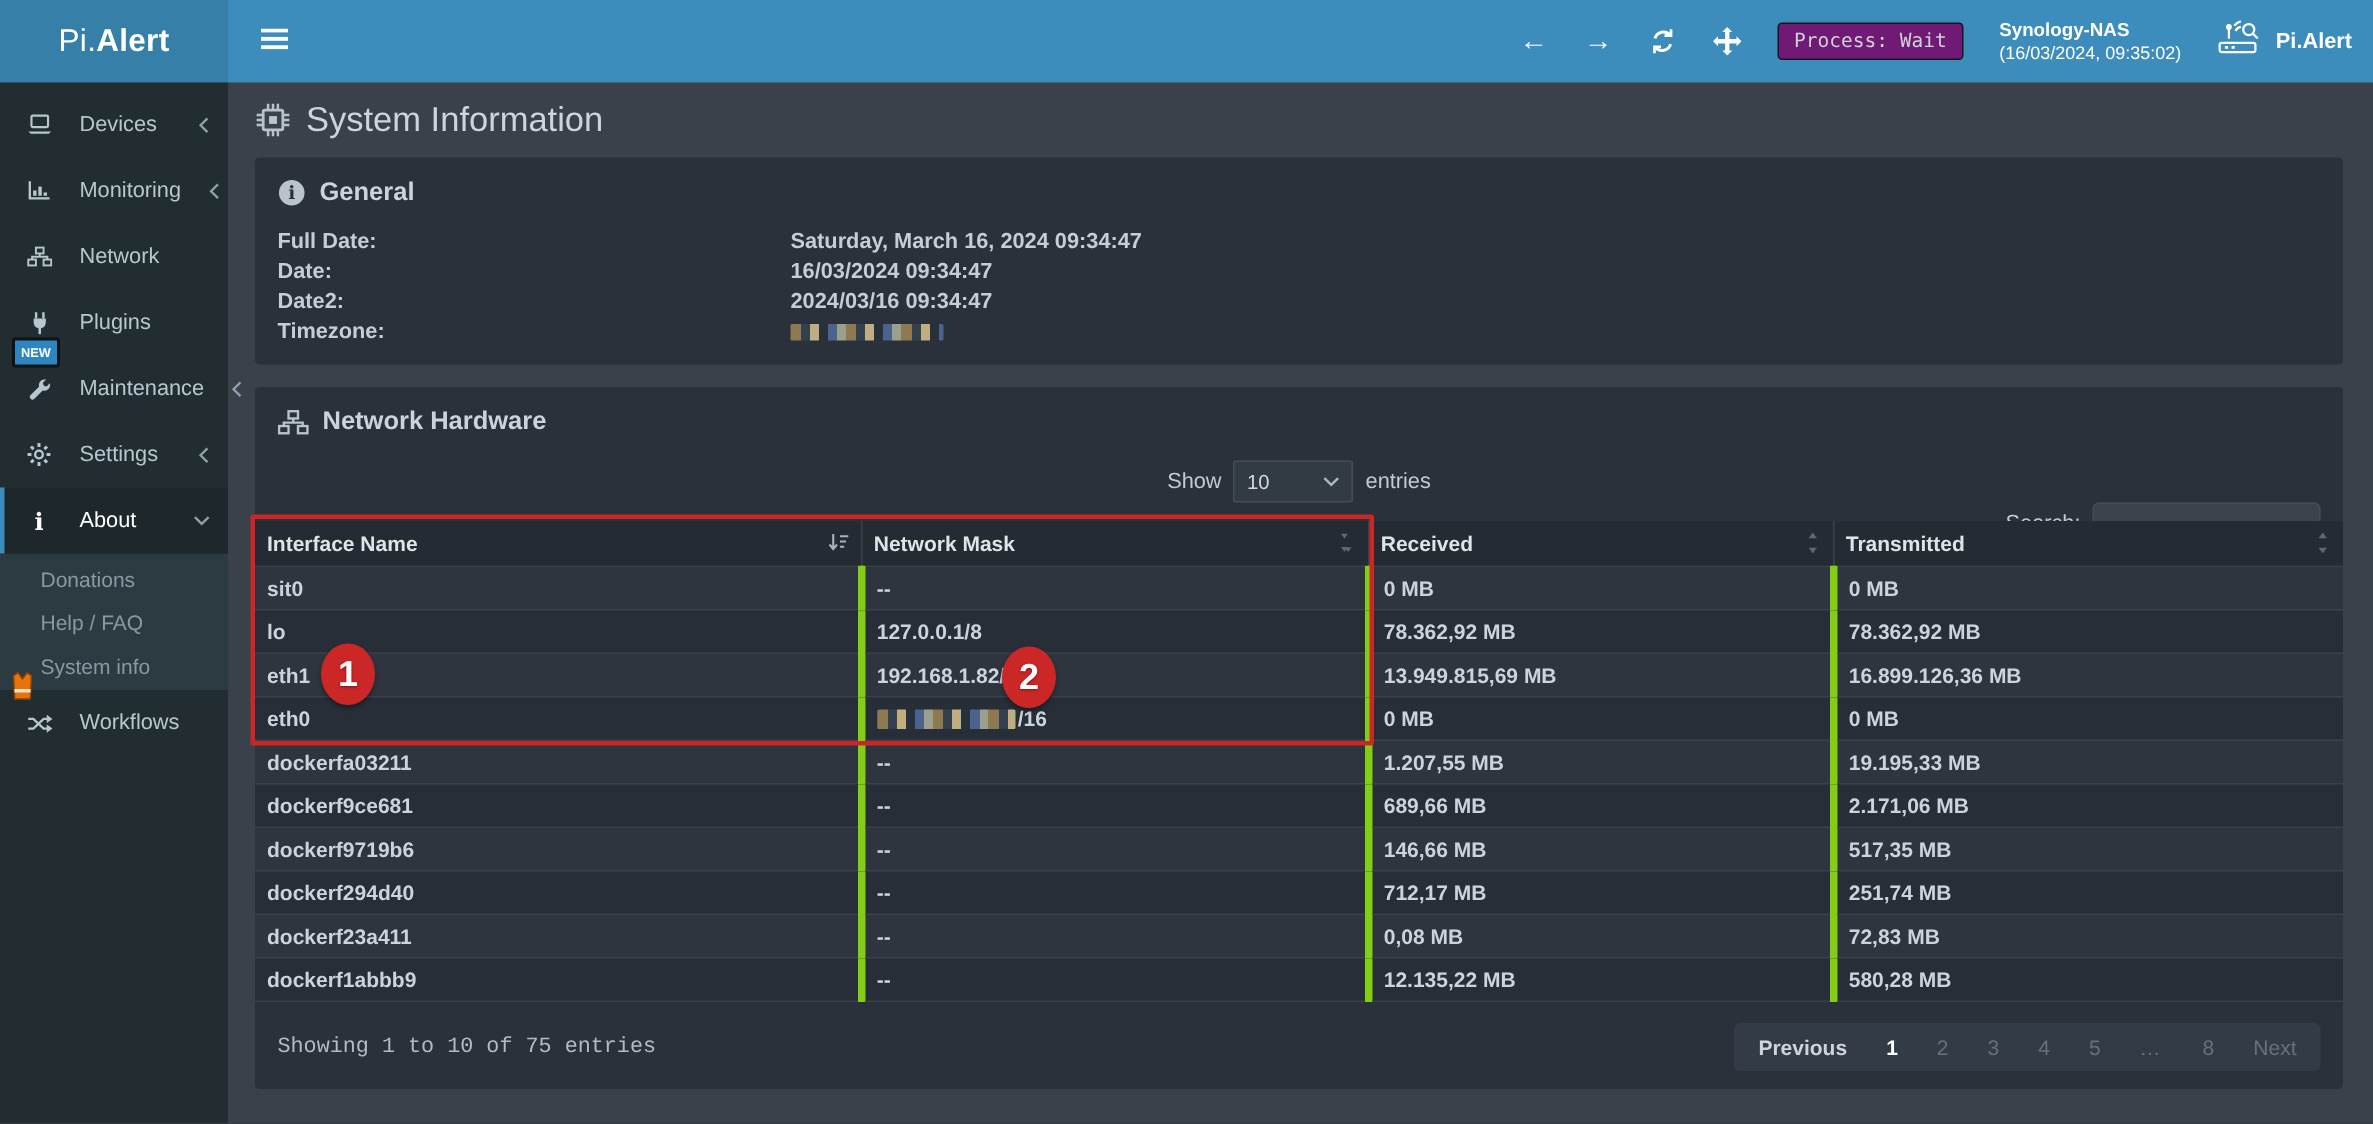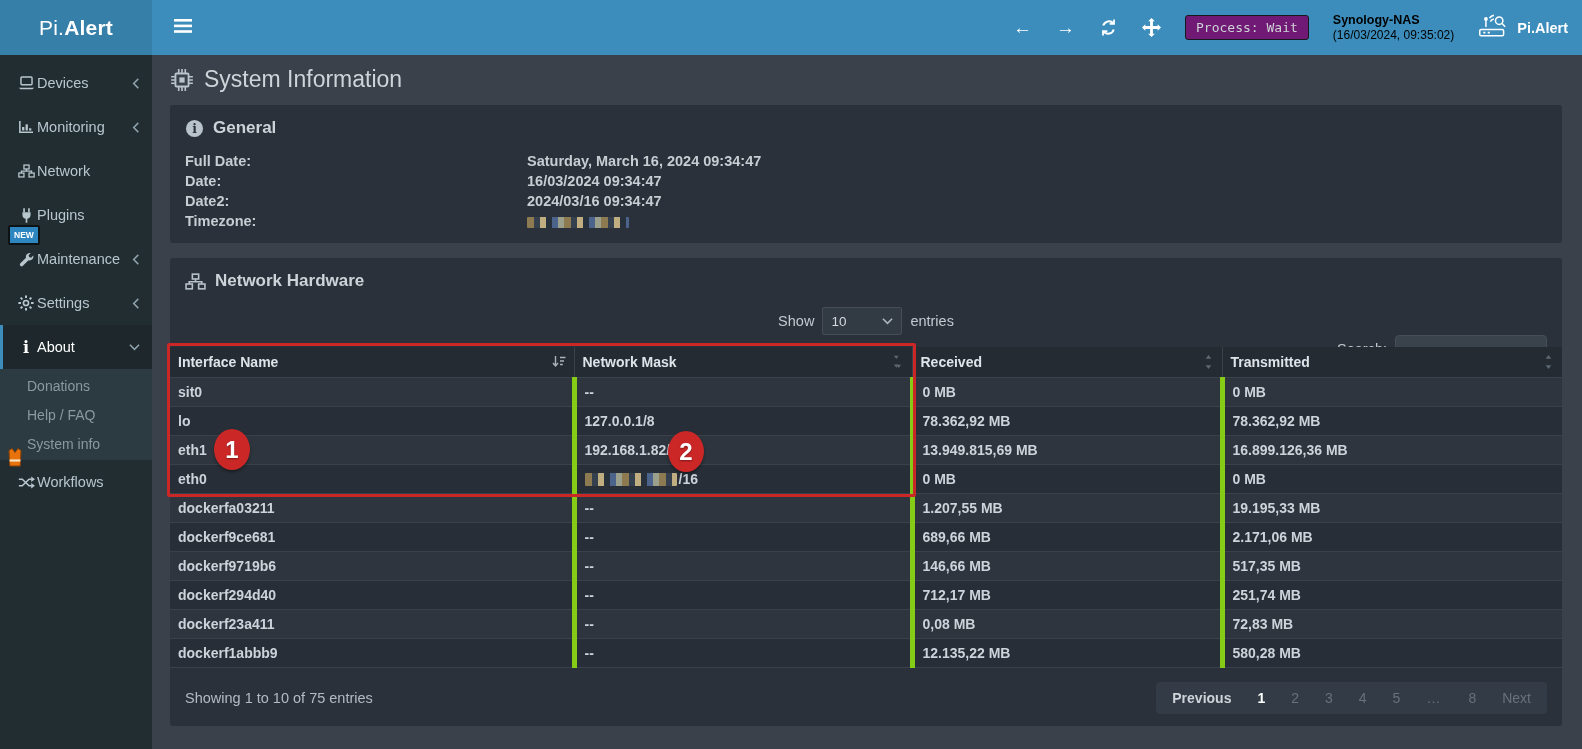--- a/index.html
+++ b/index.html
@@ -11,33 +11,33 @@
   .topbar { height:55px; display:flex; flex:0 0 55px; background:#3c8dbc; color:#fff; }
   .brand { width:152px; background:#367fa9; display:flex; align-items:center; justify-content:center;
            font-size:21px; letter-spacing:.2px; cursor:pointer; }
   .brand b { font-weight:bold; }
   .topbar-main { flex:1; display:flex; align-items:center; padding:0 14px; }
   .hamburger { background:none; border:none; color:#fff; cursor:pointer; padding:6px 8px; }
   .topbar-right { margin-left:auto; display:flex; align-items:center; gap:24px; }
   .tb-icon { color:#fff; cursor:pointer; display:flex; align-items:center; font-size:19px; line-height:1; }
   .process-badge { font-family:"DejaVu Sans Mono", monospace; font-size:13px; color:#cdd2d6;
                    background:#701a75; border:1px solid #15181c; border-radius:3px; padding:4px 10px; }
-  .device-info { line-height:1.3; color:#000000; }
+  .device-info { line-height:1.3; color:#ffffff; }
   .device-name { font-weight:bold; font-size:12.5px; }
   .device-time { font-size:12px; }
   .app-link { display:flex; align-items:center; gap:9px; cursor:pointer; }
   .app-name { font-weight:bold; font-size:14.5px; }
 
   
   .body { flex:1; display:flex; min-height:0; }
   .sidebar { width:152px; flex:0 0 152px; background:#222d32; color:#b8c7ce; padding-top:6px; position:relative; }
   .content { flex:1; padding:0 20px 0 18px; overflow:hidden; }
 
   
-  .nav-item { height:44px; display:flex; align-items:center; padding:0 12px 0 14px; gap:2px;
+  .nav-item { height:44px; display:flex; align-items:center; padding:0 12px 0 14px; gap:18px;
               font-size:14.5px; cursor:pointer; position:relative; border-left:3px solid transparent; }
   .nav-item .nav-ic { width:18px; display:flex; justify-content:center; color:#b8c7ce; flex:0 0 18px; }
   .nav-item .chev { margin-left:auto; color:#8ea1ab; display:flex; }
   .nav-item.active { background:#1e282c; border-left-color:#3c8dbc; color:#fff; }
   .nav-item.active .nav-ic { color:#fff; }
   .submenu { background:#2c3b41; padding:2px 0; }
   .submenu-item { height:29px; display:flex; align-items:center; padding-left:27px; font-size:14px;
                   color:#8a99a1; cursor:pointer; }
   .new-badge { position:absolute; left:5px; top:-12px; background:#2e86c1; color:#fff; font-size:8.5px;
                font-weight:bold; padding:3px 4px; border:2px solid #0d1215; border-radius:2px; z-index:3; }
@@ -97,21 +97,21 @@
               border:3px solid #cb2727; border-radius:2px; }
   .ann-badge { position:absolute; width:36px; height:41px; background:#cb2727; border-radius:50%;
                color:#fff; font-weight:bold; font-size:24px; display:flex; align-items:center;
                justify-content:center; text-shadow:0 1px 2px rgba(0,0,0,.4);
                box-shadow:0 2px 3px rgba(0,0,0,.35); }
   .ann-badge-1 { left:44px; top:82px; }
   .ann-badge-2 { left:498px; top:84px; }
 
   
   .table-footer { display:flex; align-items:center; margin-top:14px; }
-  .showing { font-size:14.5px; color:#b2bbc3; }
+  .showing { font-size:14.5px; color:#b2bbc3;font-family:Liberation Mono, monospace; }
   .pagination { margin-left:auto; background:#333c46; border-radius:4px; padding:8px 16px;
                 display:flex; align-items:center; gap:26px; font-size:14px; }
   .page-item { color:#68717b; cursor:pointer; }
   .page-item.prev { color:#ced4d9; font-weight:600; }
   .page-item.current { color:#fff; font-weight:bold; }
   .page-item.ellipsis { letter-spacing:2px; }
 </style>
 </head>
 <body>
 

